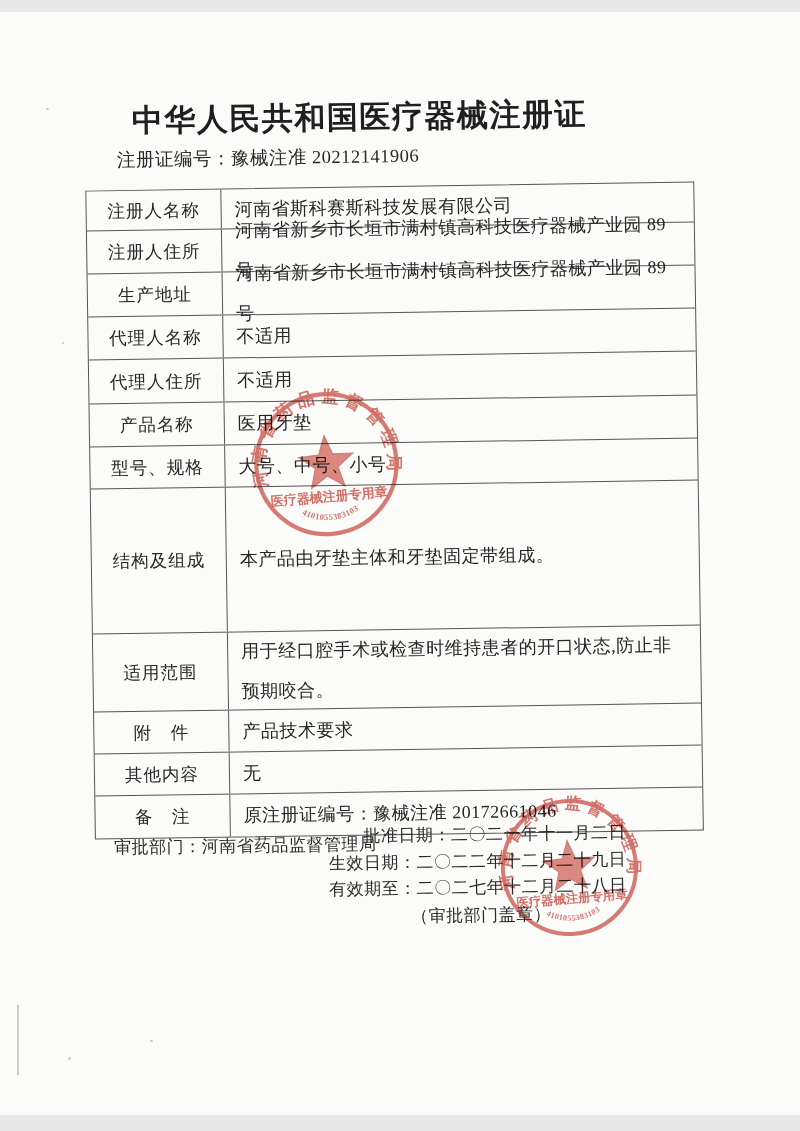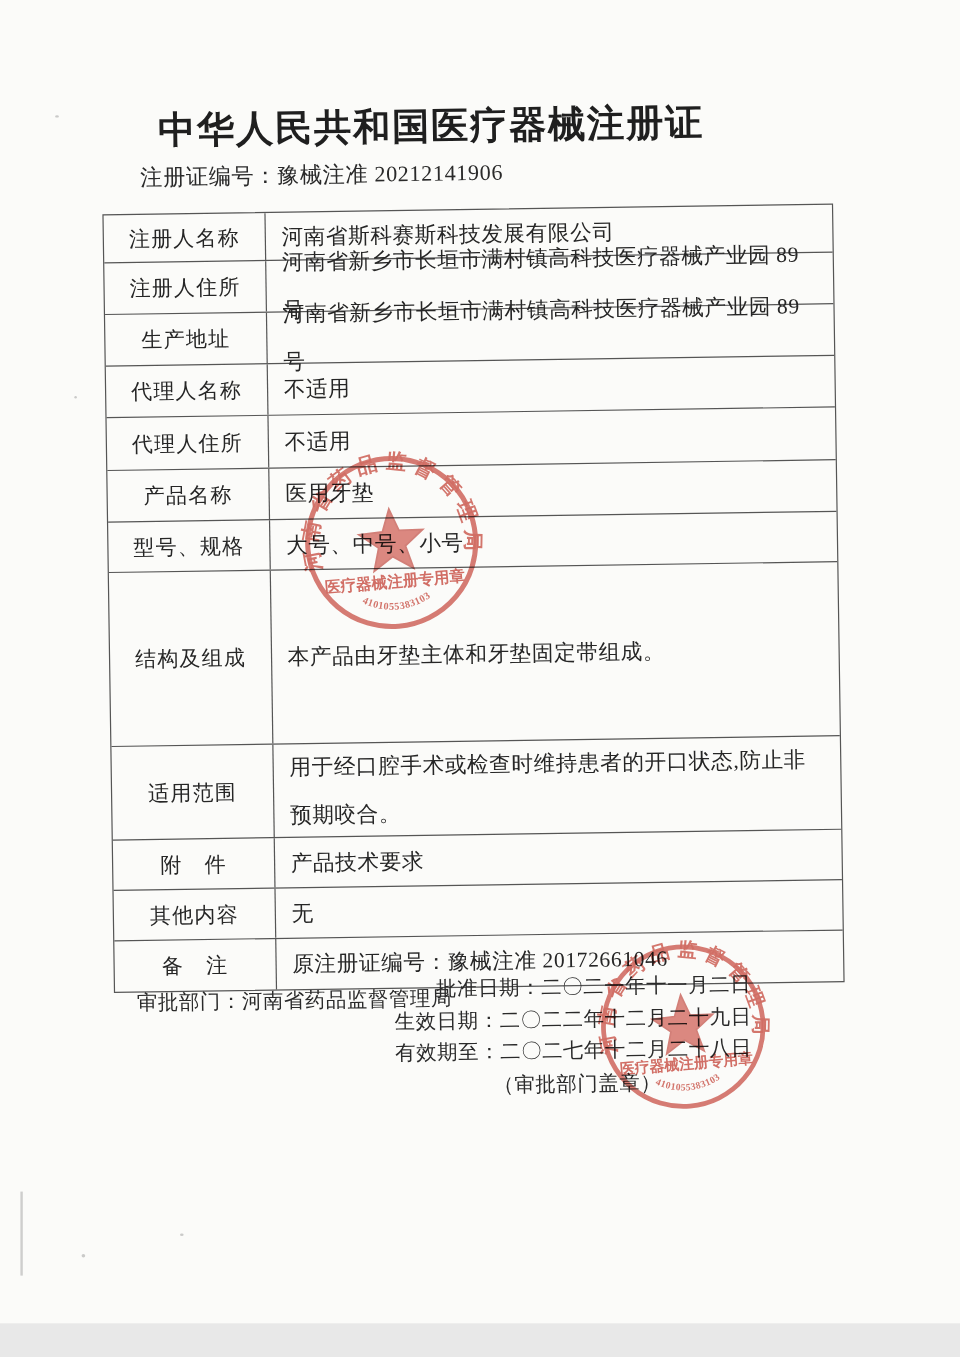--- a/index.html
+++ b/index.html
@@ -1,17 +1,17 @@
 <!DOCTYPE html>
 <html><head>
 <meta charset="utf-8">
 <style>
   html,body { margin:0; padding:0; background:#e8e8e8; }
   #canvas {
-    position:relative; width:800px; height:1103px; margin:0 auto;
+    position:relative; width:800px; height:1103px; margin:12px auto;
     background:#fbfbf9; overflow:hidden;
     font-family:"Liberation Serif","DejaVu Serif",serif; color:#2b2b2b;
   }
   .rot { position:absolute; inset:0; transform:rotate(-0.85deg); transform-origin:400px 560px; }
 
   .doc-title {
     position:absolute; top:84px; left:0; width:732px; text-align:center;
     font-size:31px; font-weight:bold; letter-spacing:1.5px; color:#1f1f1f;
   }
   .reg-line {

